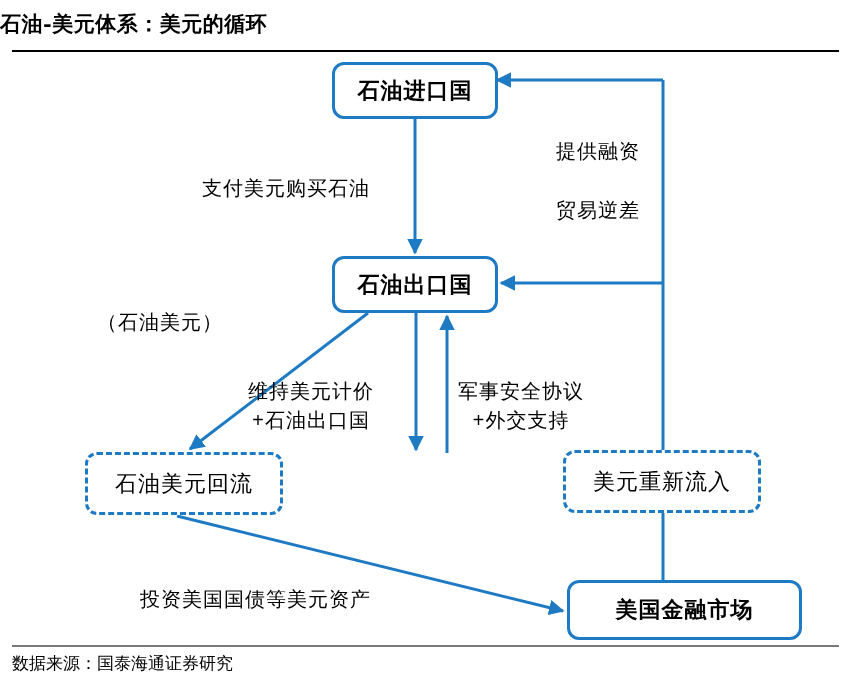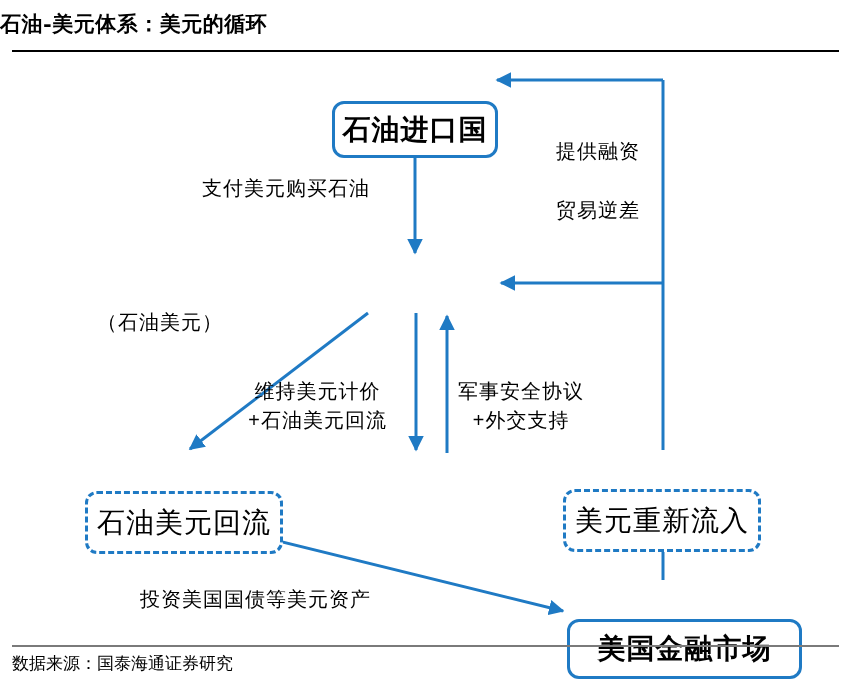--- a/index.html
+++ b/index.html
@@ -62,25 +62,24 @@
   
   .node {
     position: absolute;
     box-sizing: border-box;
     display: flex;
     align-items: center;
     justify-content: center;
     border-radius: 12px;
     background: #ffffff;
     color: #000000;
-    font-size: 28px;
+    font-size: 22px;
     font-family: Liberation Mono, monospace;
     letter-spacing: 1px;
     white-space: nowrap;
-    margin-top: 39px;
   }
   .node.solid {
     border: 3px solid #1f7ac4;
     font-weight: bold;
   }
   .node.dashed {
     border: 3px dashed #1f7ac4;
     font-weight: normal;
   }
 
@@ -130,20 +129,23 @@
       <path d="M 447 453 L 447 316" marker-end="url(#ah)"></path>
 
       <path d="M 177 516 L 563 611" marker-end="url(#ah)"></path>
     </g>
   </svg>
 
   <div class="node solid" style="left:332px; top:62px; width:166px; height:57px;">
     <span>石油进口国</span>
   </div>
 
+  <div class="node solid" style="left:332px; top:256px; width:166px; height:57px;">
+    <span>石油出口国</span>
+  </div>
 
   <div class="node dashed" style="left:85px; top:452px; width:198px; height:63px;">
     <span>石油美元回流</span>
   </div>
 
 
   <div class="node dashed" style="left:563px; top:450px; width:198px; height:63px;">
     <span>美元重新流入</span>
   </div>
 
@@ -156,21 +158,21 @@
   <div class="elabel" style="left:556px; top:138px;">提供融资</div>
 
   <div class="elabel" style="left:556px; top:197px;">贸易逆差</div>
 
   <div class="elabel center" style="left:97px; top:309px;">
     <div>（石油美元）</div>
   </div>
 
   <div class="elabel center" style="left:248px; top:378px;">
     <div>维持美元计价</div>
-    <div>+石油美元回流</div>
+    <div>+石油出口国</div>
   </div>
 
   <div class="elabel center" style="left:458px; top:378px;">
     <div>军事安全协议</div>
     <div>+外交支持</div>
   </div>
 
   <div class="elabel" style="left:140px; top:586px;">投资美国国债等美元资产</div>
 
   <div class="rule rule-bottom"></div>

